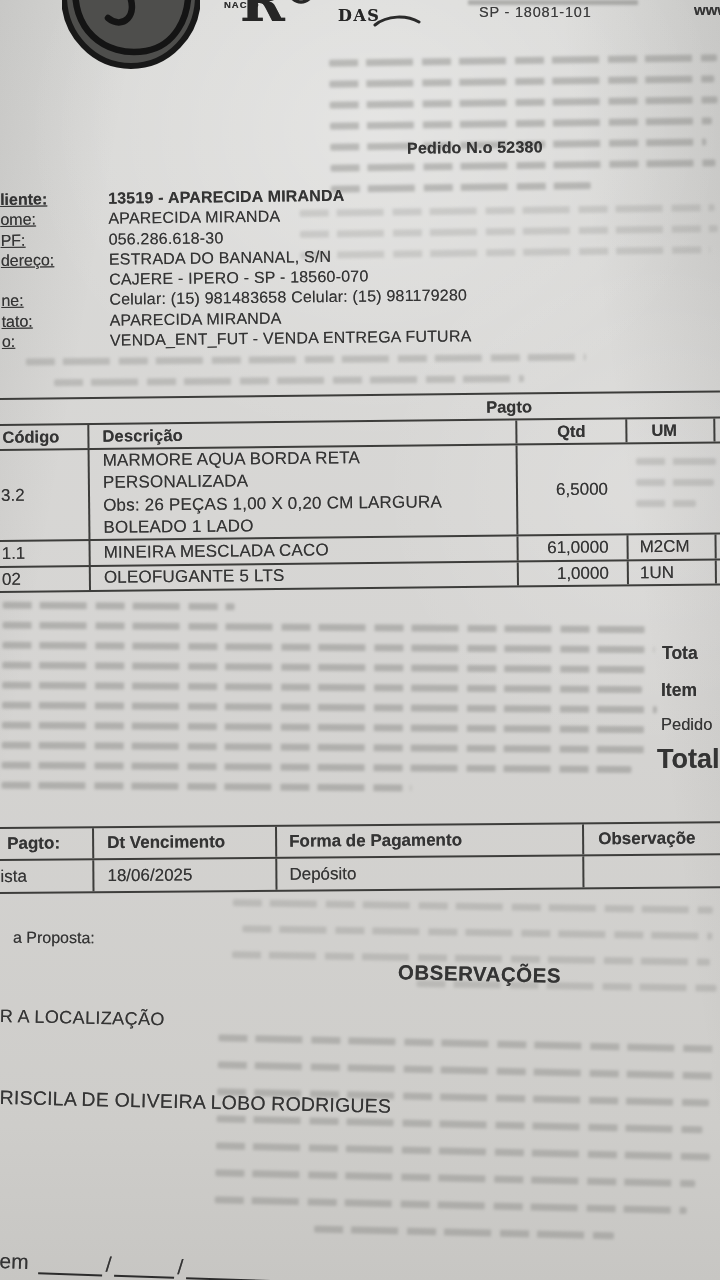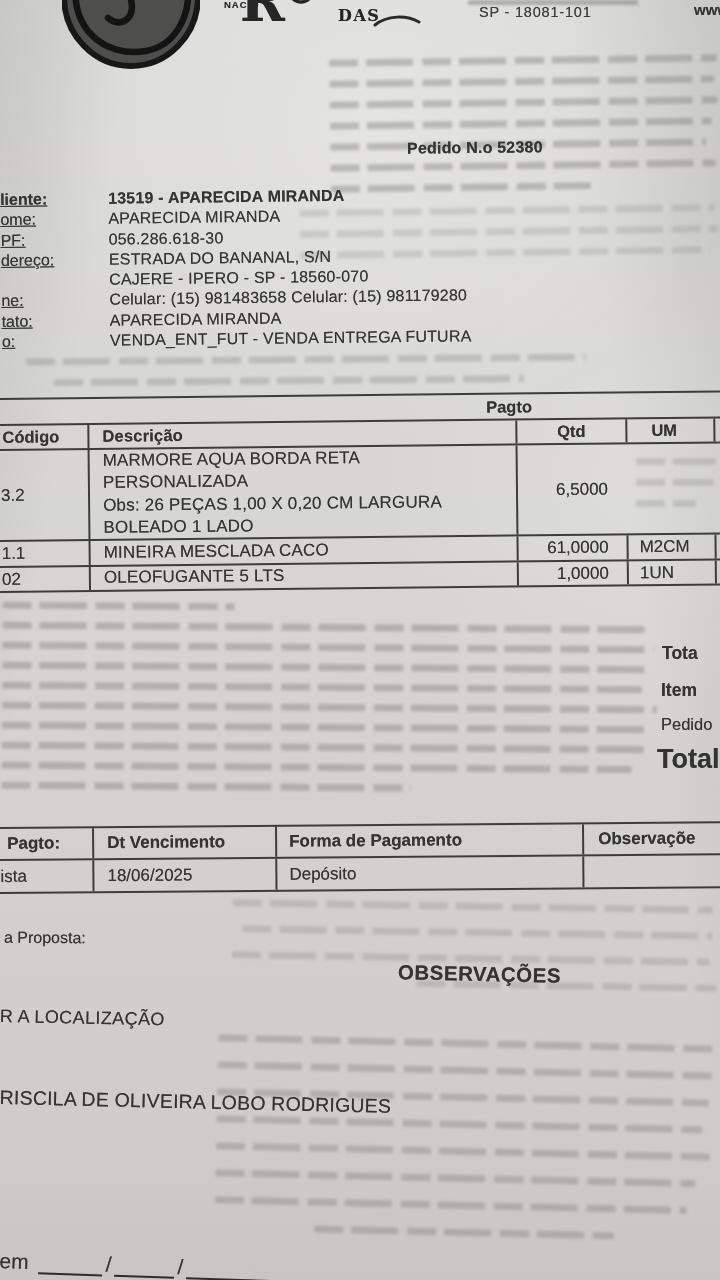--- a/index.html
+++ b/index.html
@@ -89,21 +89,21 @@
   .prow { display:flex; align-items:center; }
   .prow.phead { height:32px; border-bottom:2px solid #3d3d3b; font-weight:bold; font-size:17px; }
   .prow.pdata { height:33px; border-bottom:2.5px solid #3d3d3b; font-size:17px; }
   .p1 { width:98px; padding-left:13px; }
   .pdata .p1 { padding-left:6px; }
   .p2 { width:183px; border-left:2px solid #3d3d3b; padding-left:13px; align-self:stretch; display:flex; align-items:center; }
   .p3 { width:307px; border-left:2px solid #3d3d3b; padding-left:12px; align-self:stretch; display:flex; align-items:center; }
   .p4 { flex:1; border-left:2px solid #3d3d3b; padding-left:14px; align-self:stretch; display:flex; align-items:center; }
 
   
-  .proposta { left:4px; top:929px; font-size:16px; transform:rotate(0.3deg); }
+  .proposta { left:13px; top:929px; font-size:16px; transform:rotate(0.3deg); }
   .obs-title { left:398px; top:962px; font-weight:bold; font-size:20.5px; letter-spacing:.5px; transform:rotate(1.3deg); }
   .localizacao { left:0; top:1006px; font-size:18px; letter-spacing:.4px; transform:rotate(1.1deg); transform-origin:0 0; }
   .signature { left:0; top:1086px; font-size:19.5px; letter-spacing:.2px; transform:rotate(1.3deg); transform-origin:0 0; }
   .dateline { left:0; top:1247px; transform:rotate(1.9deg); transform-origin:0 0; display:flex; align-items:flex-end; font-size:21px; }
   .dl-em { margin-right:10px; }
   .seg { display:inline-block; border-bottom:2.5px solid #2c2c2c; height:24px; }
   .s1 { width:64px; } .s2 { width:60px; } .s3 { width:112px; }
   .slash { margin:0 3px; }
 </style>
 </head>

